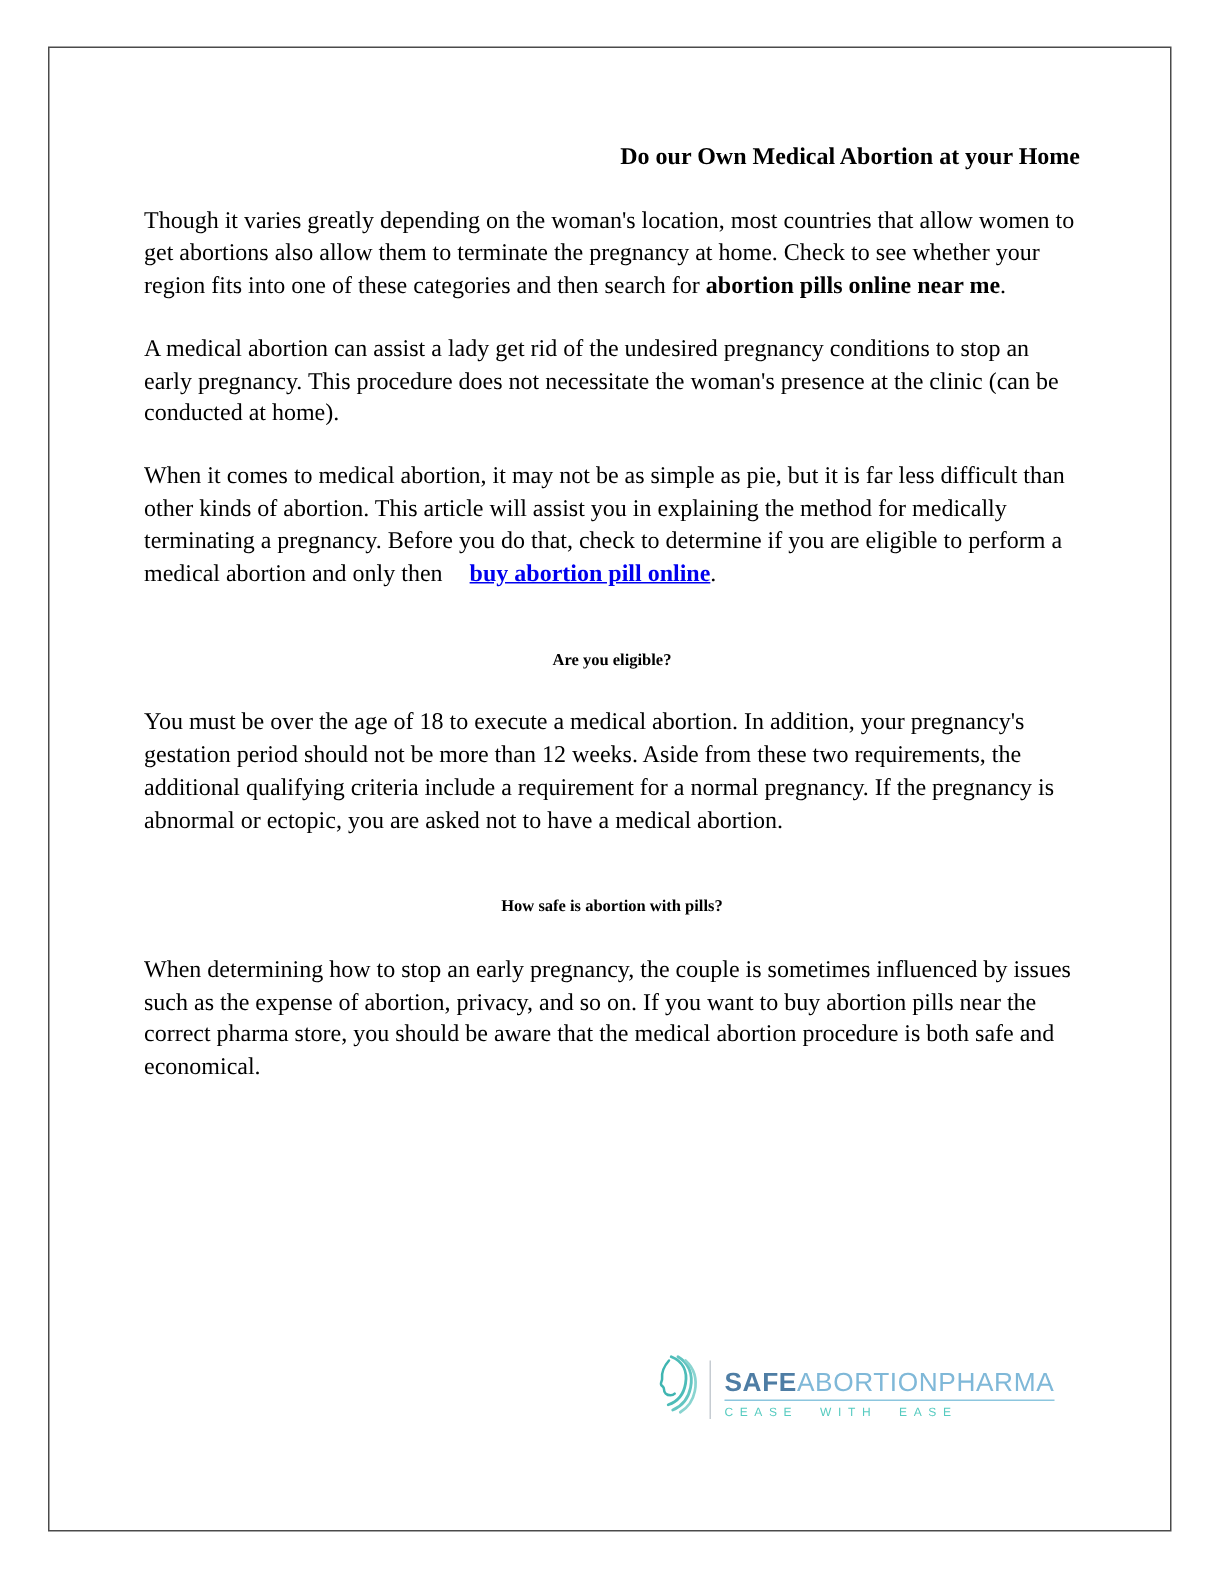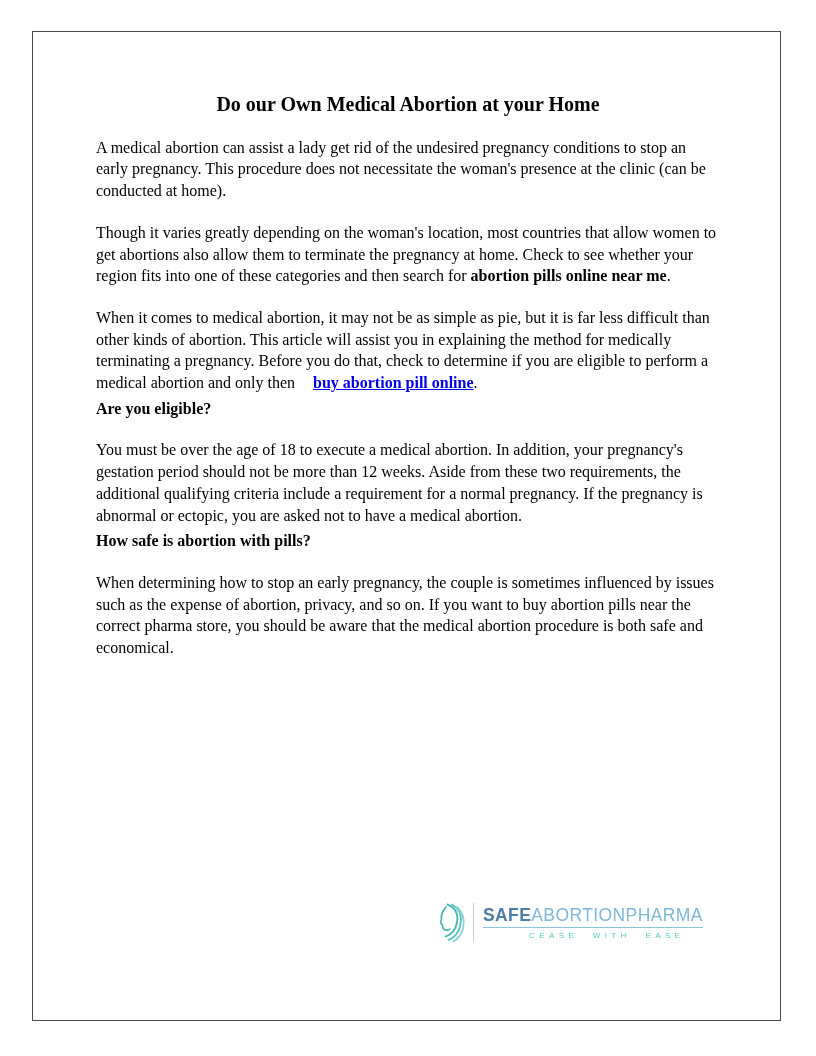--- a/index.html
+++ b/index.html
@@ -27,51 +27,52 @@
   }
   .content {
     position: absolute;
     left: 96px;
     top: 94px;
     width: 624px;
     font-size: 16px;
     line-height: 21.7px;
   }
   .doc-title {
-    font-size: 20px;
+    font-size: 16px;
     font-weight: bold;
-    text-align: center;
+    text-align: right;
     margin: 0 0 21px 0;
   }
   .content p {
     margin: 20px 0 0 0;
   }
   .content h2 {
-    font-size: 16px;
+    font-size: 11px;
     font-weight: bold;
-    margin: 4px 0 0 0;
+    margin: 36px 0 0 0;
     line-height: 21.7px;
+    text-align: center;
   }
   .kw-bold {
     font-weight: bold;
   }
   a.doc-link {
     color: #0000ee;
     font-weight: bold;
     text-decoration: underline;
     cursor: pointer;
     margin-left: 14px;
   }
   
   .logo {
     position: absolute;
     left: 431px;
     top: 899px;
     display: flex;
-    align-items: center;
+    align-items: flex-end;
     font-family: "Liberation Sans", sans-serif;
   }
   .logo-icon {
     width: 36px;
     height: 47px;
     flex: 0 0 auto;
   }
   .logo-divider {
     width: 1px;
     height: 39px;
@@ -103,35 +104,34 @@
     width: 100%;
     height: 0;
   }
   .brand-tagline {
     margin-top: 3px;
     font-size: 8px;
     letter-spacing: 4.4px;
     word-spacing: 8px;
     color: #56cbc0;
     white-space: nowrap;
-    margin-left: 46px;
   }
 </style>
 </head>
 <body>
 
 <div class="page-border"></div>
 
 <div class="content">
 
   <div class="doc-title">Do our Own Medical Abortion at your Home</div>
 
+  <p><span>Though it varies greatly depending on the woman's location, most countries that allow women to get abortions also allow them to terminate the pregnancy at home. Check to see whether your region fits into one of these categories and then search for </span><span class="kw-bold">abortion pills online near me</span><span>.</span></p>
+
   <p><span>A medical abortion can assist a lady get rid of the undesired pregnancy conditions to stop an early pregnancy. This procedure does not necessitate the woman's presence at the clinic (can be conducted at home).</span></p>
-
-  <p><span>Though it varies greatly depending on the woman's location, most countries that allow women to get abortions also allow them to terminate the pregnancy at home. Check to see whether your region fits into one of these categories and then search for </span><span class="kw-bold">abortion pills online near me</span><span>.</span></p>
 
   <p><span>When it comes to medical abortion, it may not be as simple as pie, but it is far less difficult than other kinds of abortion. This article will assist you in explaining the method for medically terminating a pregnancy. Before you do that, check to determine if you are eligible to perform a medical abortion and only then </span><a class="doc-link" href="#">buy abortion pill online</a><span>.</span></p>
 
   <h2>Are you eligible?</h2>
 
   <p><span>You must be over the age of 18 to execute a medical abortion. In addition, your pregnancy's gestation period should not be more than 12 weeks. Aside from these two requirements, the additional qualifying criteria include a requirement for a normal pregnancy. If the pregnancy is abnormal or ectopic, you are asked not to have a medical abortion.</span></p>
 
   <h2>How safe is abortion with pills?</h2>
 
   <p><span>When determining how to stop an early pregnancy, the couple is sometimes influenced by issues such as the expense of abortion, privacy, and so on. If you want to buy abortion pills near the correct pharma store, you should be aware that the medical abortion procedure is both safe and economical.</span></p>

